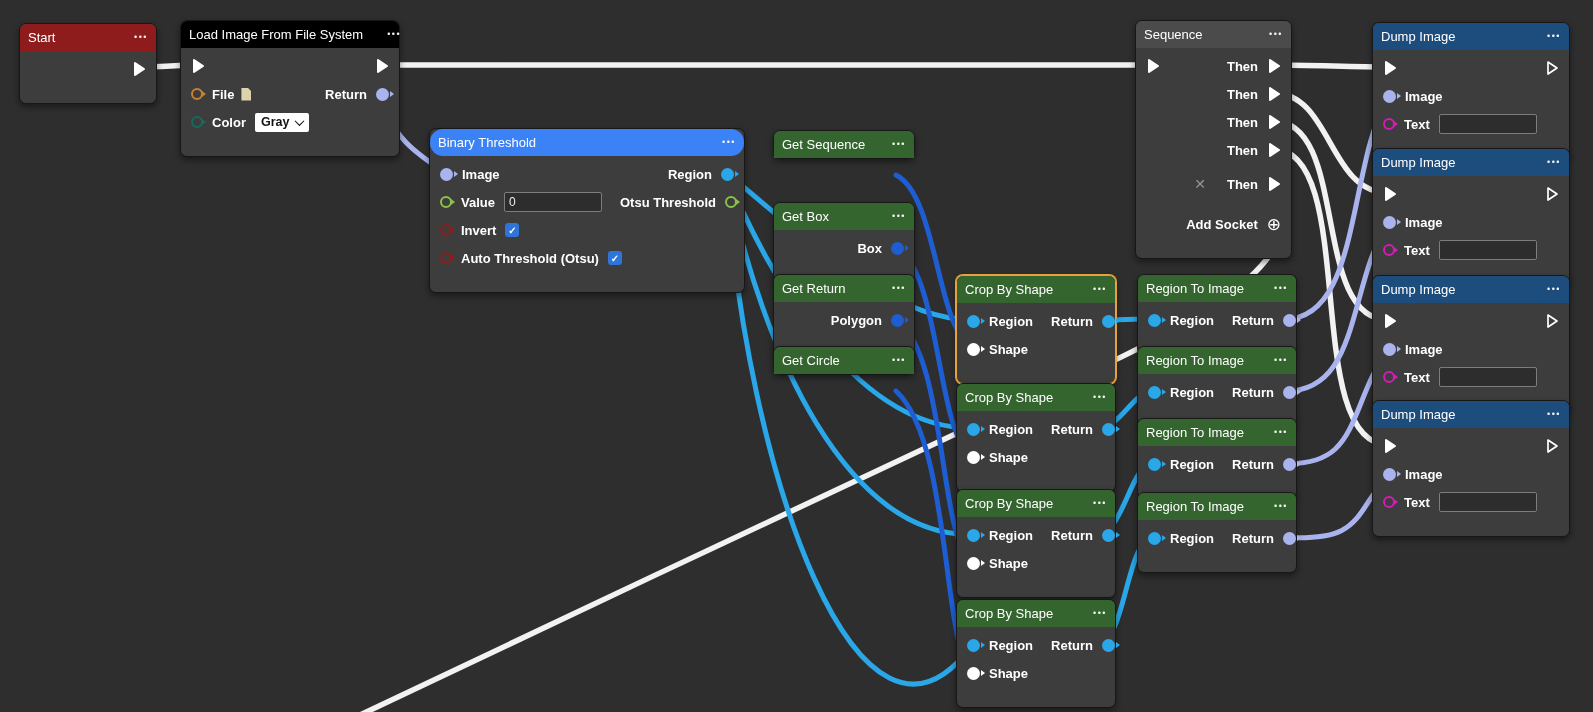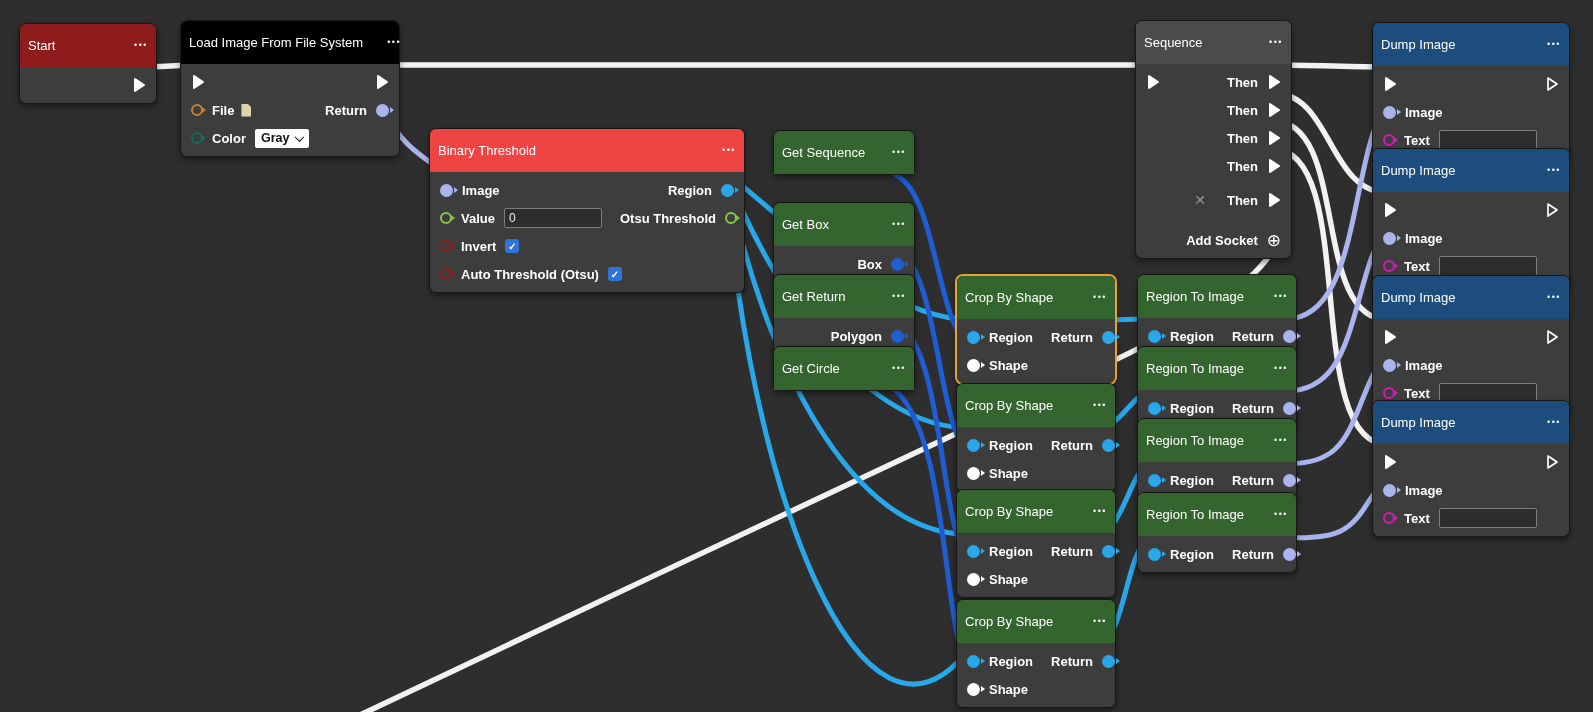--- a/index.html
+++ b/index.html
@@ -5,23 +5,23 @@
   html,body{margin:0;padding:0;background:#232323;}
   .canvas{position:relative;width:1593px;height:712px;background:#2e2e2e;overflow:hidden;
           font-family:"Liberation Sans",sans-serif;--sel:#e6a23c;}
   svg.wires{position:absolute;left:0;top:0;z-index:0;}
   .wire{fill:none;stroke-width:5;stroke-linecap:round;}
   .wire.exec{stroke-width:5.5;}
   .node{position:absolute;z-index:1;background:#3d3d3d;border:1px solid #171717;border-radius:7px;
         box-shadow:0 3px 6px rgba(0,0,0,.45);}
   .node.selected{border-color:var(--sel);box-shadow:0 0 0 1px var(--sel),0 3px 6px rgba(0,0,0,.45);}
   .hdr{height:27px;display:flex;align-items:center;justify-content:space-between;gap:24px;
-       padding:8px 8px;border-radius:6px 6px 0 0;color:#fff;font-size:13px;font-weight:500;white-space:nowrap;text-align:center;}
+       padding:0 8px;border-radius:6px 6px 0 0;color:#fff;font-size:13px;font-weight:500;white-space:nowrap;text-align:center;}
   .dots{font-size:9px;letter-spacing:1.5px;opacity:.95;cursor:pointer;line-height:1;}
-  .body{padding:4px 0 4px;}
+  .body{padding:4px 0 20px;}
   .row{height:28px;display:flex;align-items:center;padding:0 10px;gap:9px;color:#fff;
        font-size:13px;font-weight:600;white-space:nowrap;}
   .row.right{justify-content:flex-end;}
   .grow{flex:1;}
   .mt6{margin-top:6px;} .mt12{margin-top:12px;}
   .sock{flex:none;position:relative;border-radius:50%;}
   .sock.fill{width:13px;height:13px;background:var(--c);}
   .sock.ring{width:8px;height:8px;border:2.5px solid var(--c);background:transparent;}
   .sock::after{content:"";position:absolute;left:100%;margin-left:1px;top:50%;transform:translateY(-50%);
        border-left:4px solid var(--c);border-top:3.5px solid transparent;border-bottom:3.5px solid transparent;}
@@ -117,21 +117,21 @@
       <span>Color</span>
       <span class="select">
         <span>Gray</span>
         <span class="chev"></span>
       </span>
     </div>
   </div>
 </div>
 
 <div class="node" style="left:429px;top:128px;width:314px">
-  <div class="hdr" style="background: #ef4444;">
+  <div class="hdr" style="background: #3b82f6; border-radius: 13px;">
     <span>Binary Threshold</span>
     <span class="dots">•••</span>
   </div>
   <div class="body">
     <div class="row">
       <span class="sock fill" style="--c: #a9b4ee;"></span>
       <span>Image</span>
       <span class="grow"></span>
       <span>Region</span>
       <span class="sock fill" style="--c: #29a7e8;"></span>

